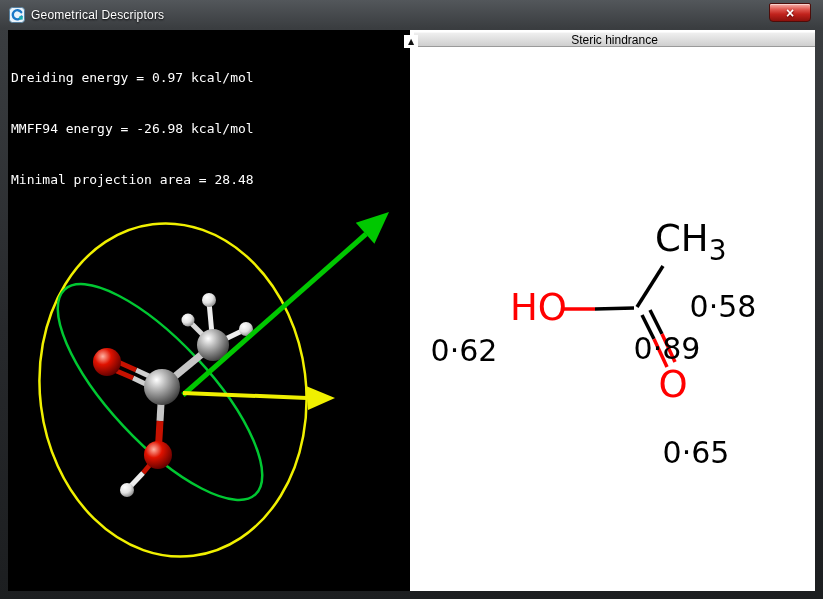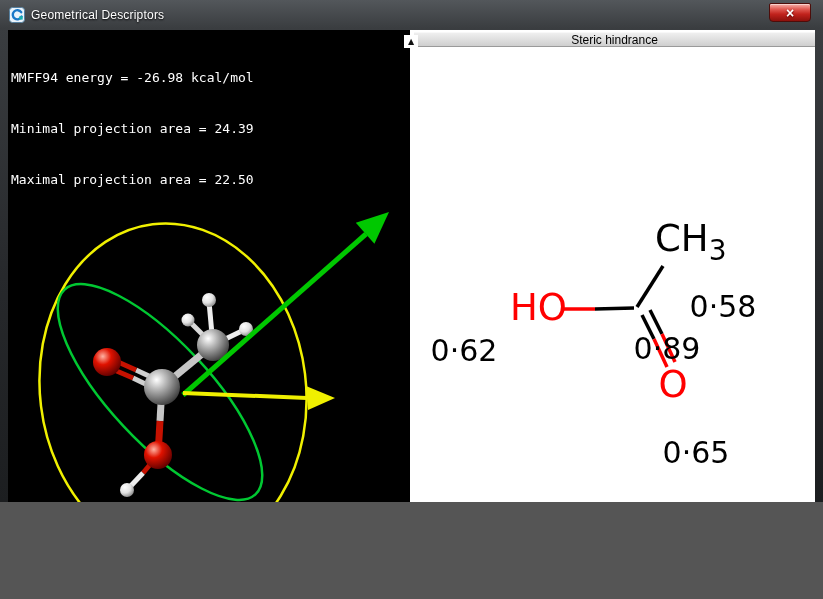--- a/index.html
+++ b/index.html
@@ -1,19 +1,19 @@
 <!DOCTYPE html>
 <html><head>
 <meta charset="utf-8">
 <style>
   html,body { margin:0; padding:0; background:#555; }
   * { box-sizing:border-box; }
 
   .window {
-    position:relative; width:823px; height:502px; overflow:hidden;
+    position:relative; width:823px; height:599px; overflow:hidden;
     font-family:"Liberation Sans", sans-serif;
     background:linear-gradient(180deg,#53575b 0%,#3a3d40 28px,#27292c 55%,#1c1e20 100%);
     outline:1px solid #000;
   }
 
   
   .titlebar {
     position:absolute; top:0; left:0; right:0; height:30px;
     display:flex; align-items:center; gap:6px; padding:0 9px;
   }
@@ -81,22 +81,23 @@
     <span class="win-title">Geometrical Descriptors</span>
     <div class="close-btn">
       <span>×</span>
     </div>
   </div>
 
   <div class="content">
 
     <div class="left-panel">
       <div class="info">
+        <div>Dreiding energy = 0.97 kcal/mol</div>
         <div>MMFF94 energy = -26.98 kcal/mol</div>
-        <div>Minimal projection area = 24.39</div>
+        <div>Minimal projection area = 28.48</div>
         <div>Maximal projection area = 22.50</div>
         <div>Minimal projection radius = 2.64</div>
         <div>Maximal projection radius = 3.27</div>
         <div>Length perpendicular to the max area = 4.74</div>
         <div>Length perpendicular to the min area = 6.06</div>
         <div>van der Waals volume = 55.90</div>
       </div>
 
       <div class="viewer3d">
         <svg width="402" height="395" viewBox="0 0 402 395">

